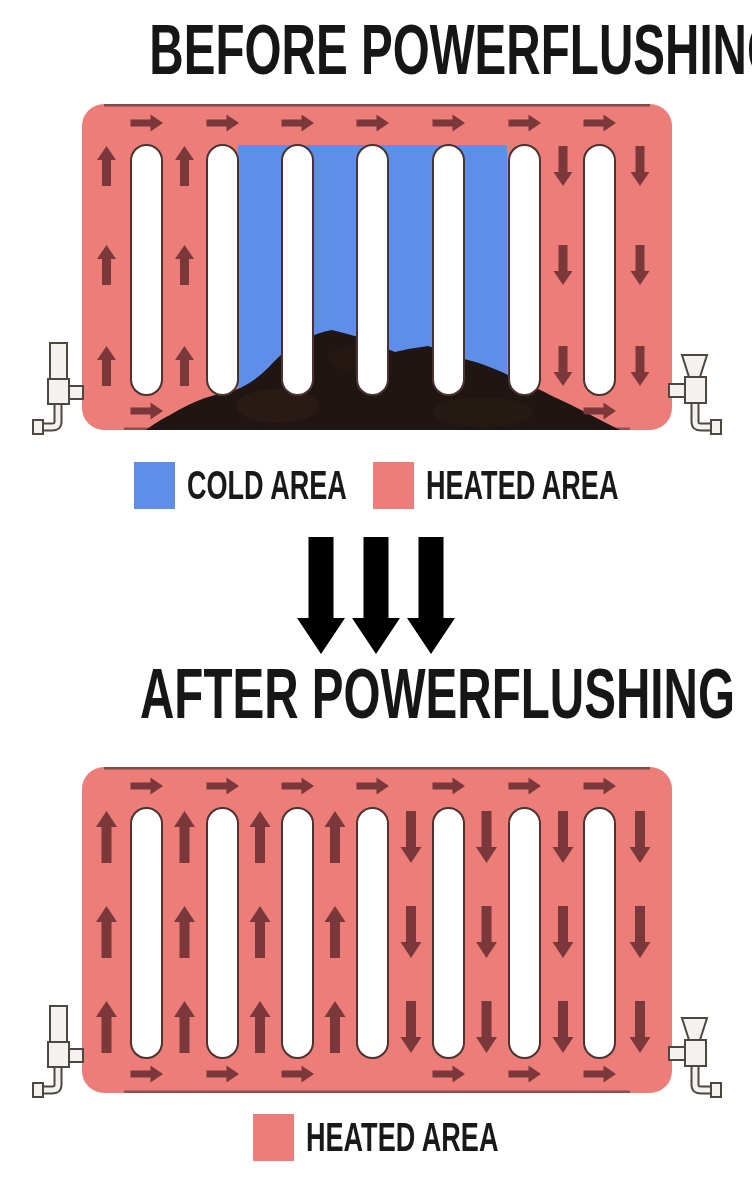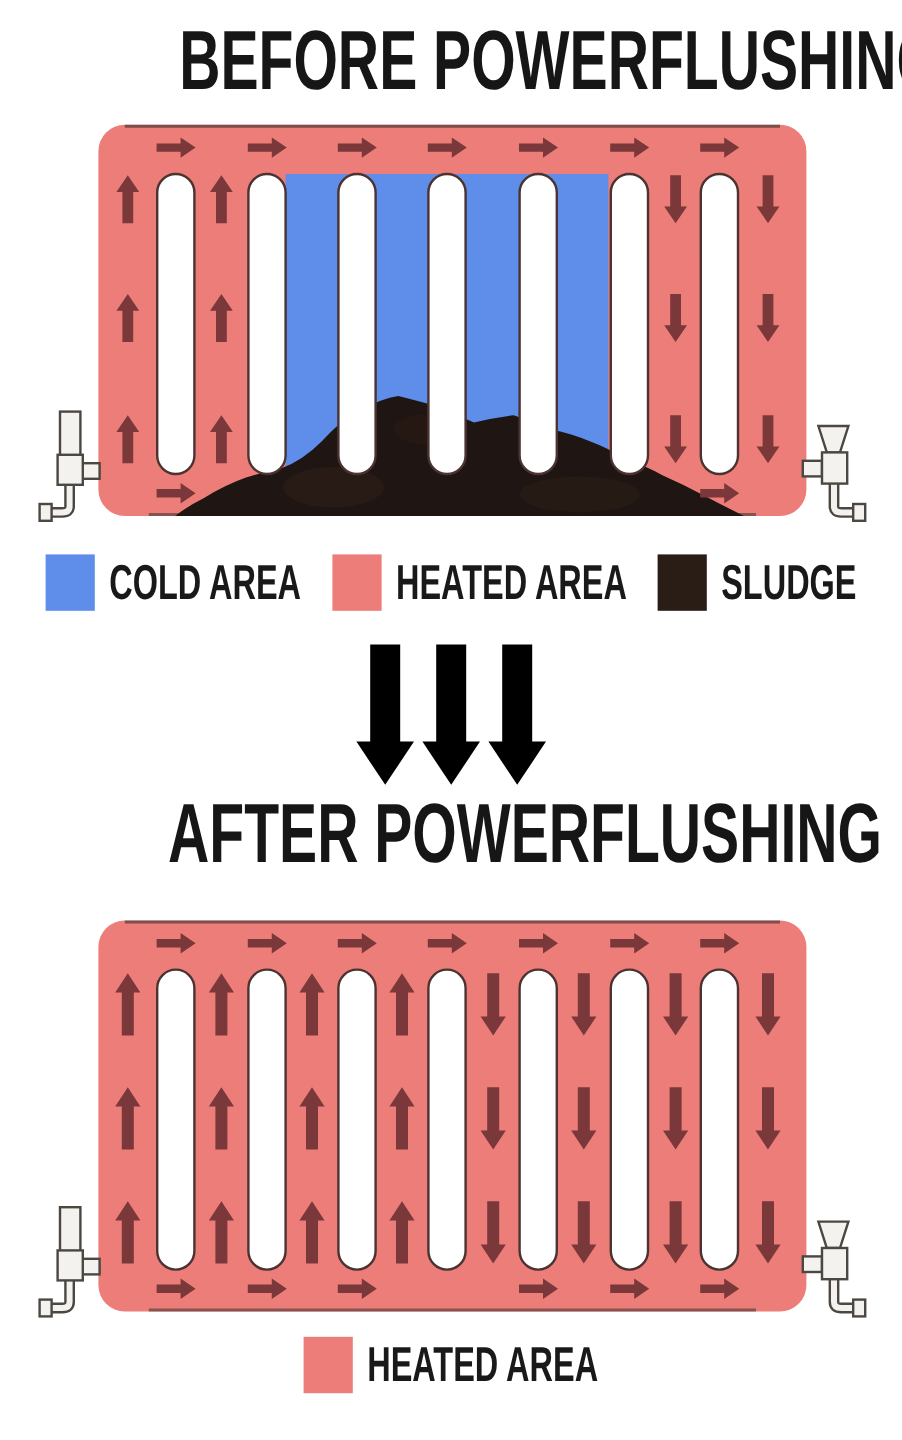--- a/index.html
+++ b/index.html
@@ -94,26 +94,20 @@
     <div class="legend-item">
       <div class="swatch" style="background: rgb(94, 142, 234);"></div>
       <div class="legend-label-box" style="width: 159.72px;">
           <span class="cx-left">COLD AREA</span>
         </div>
     </div>
     <div class="legend-item">
       <div class="swatch" style="background: rgb(236, 125, 121);"></div>
       <div class="legend-label-box" style="width: 192.72px;">
           <span class="cx-left">HEATED AREA</span>
-        </div>
-    </div>
-    <div class="legend-item">
-      <div class="swatch" style="background: rgb(42, 29, 21);"></div>
-      <div class="legend-label-box" style="width: 112.86px;">
-          <span class="cx-left">SLUDGE</span>
         </div>
     </div>
   </div>
 
   <svg id="transition-arrows" width="220" height="130" viewBox="0 0 220 130" style="left:266px;top:530px;">
       <path d="M42.5,7 H67.5 V88 H79 L55,124 L31,88 H42.5 Z" fill="undefined" stroke="undefined" stroke-width="3" stroke-linejoin="round"></path>
       <path d="M97.5,7 H122.5 V88 H134 L110,124 L86,88 H97.5 Z" fill="undefined" stroke="undefined" stroke-width="3" stroke-linejoin="round"></path>
       <path d="M152.5,7 H177.5 V88 H189 L165,124 L141,88 H152.5 Z" fill="undefined" stroke="undefined" stroke-width="3" stroke-linejoin="round"></path>
     </svg>
 

